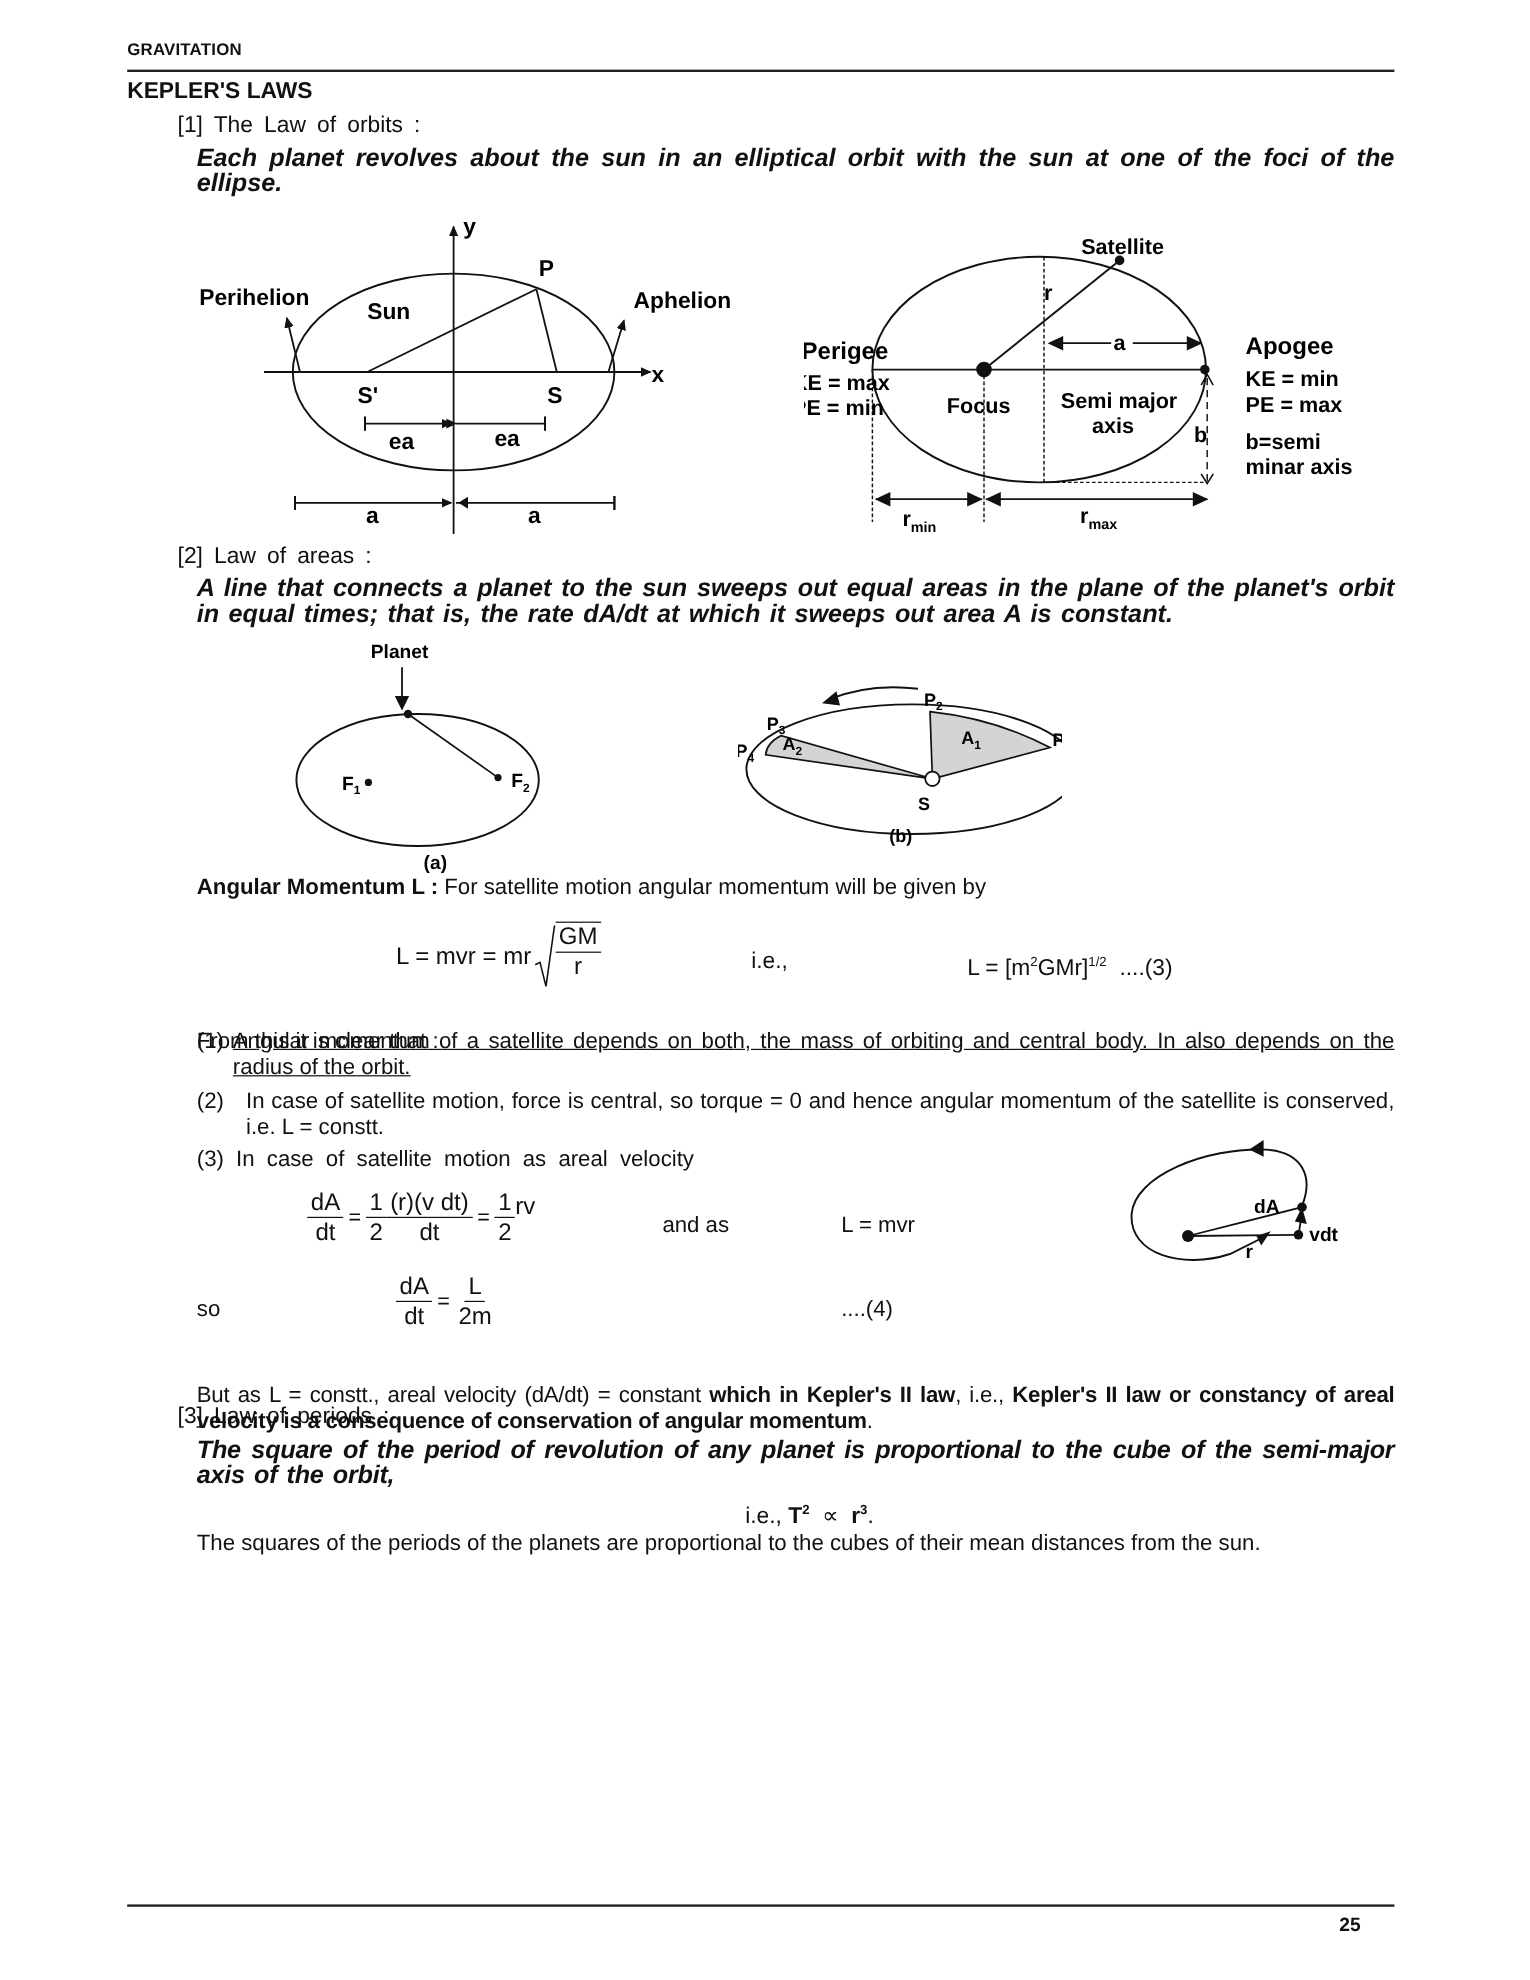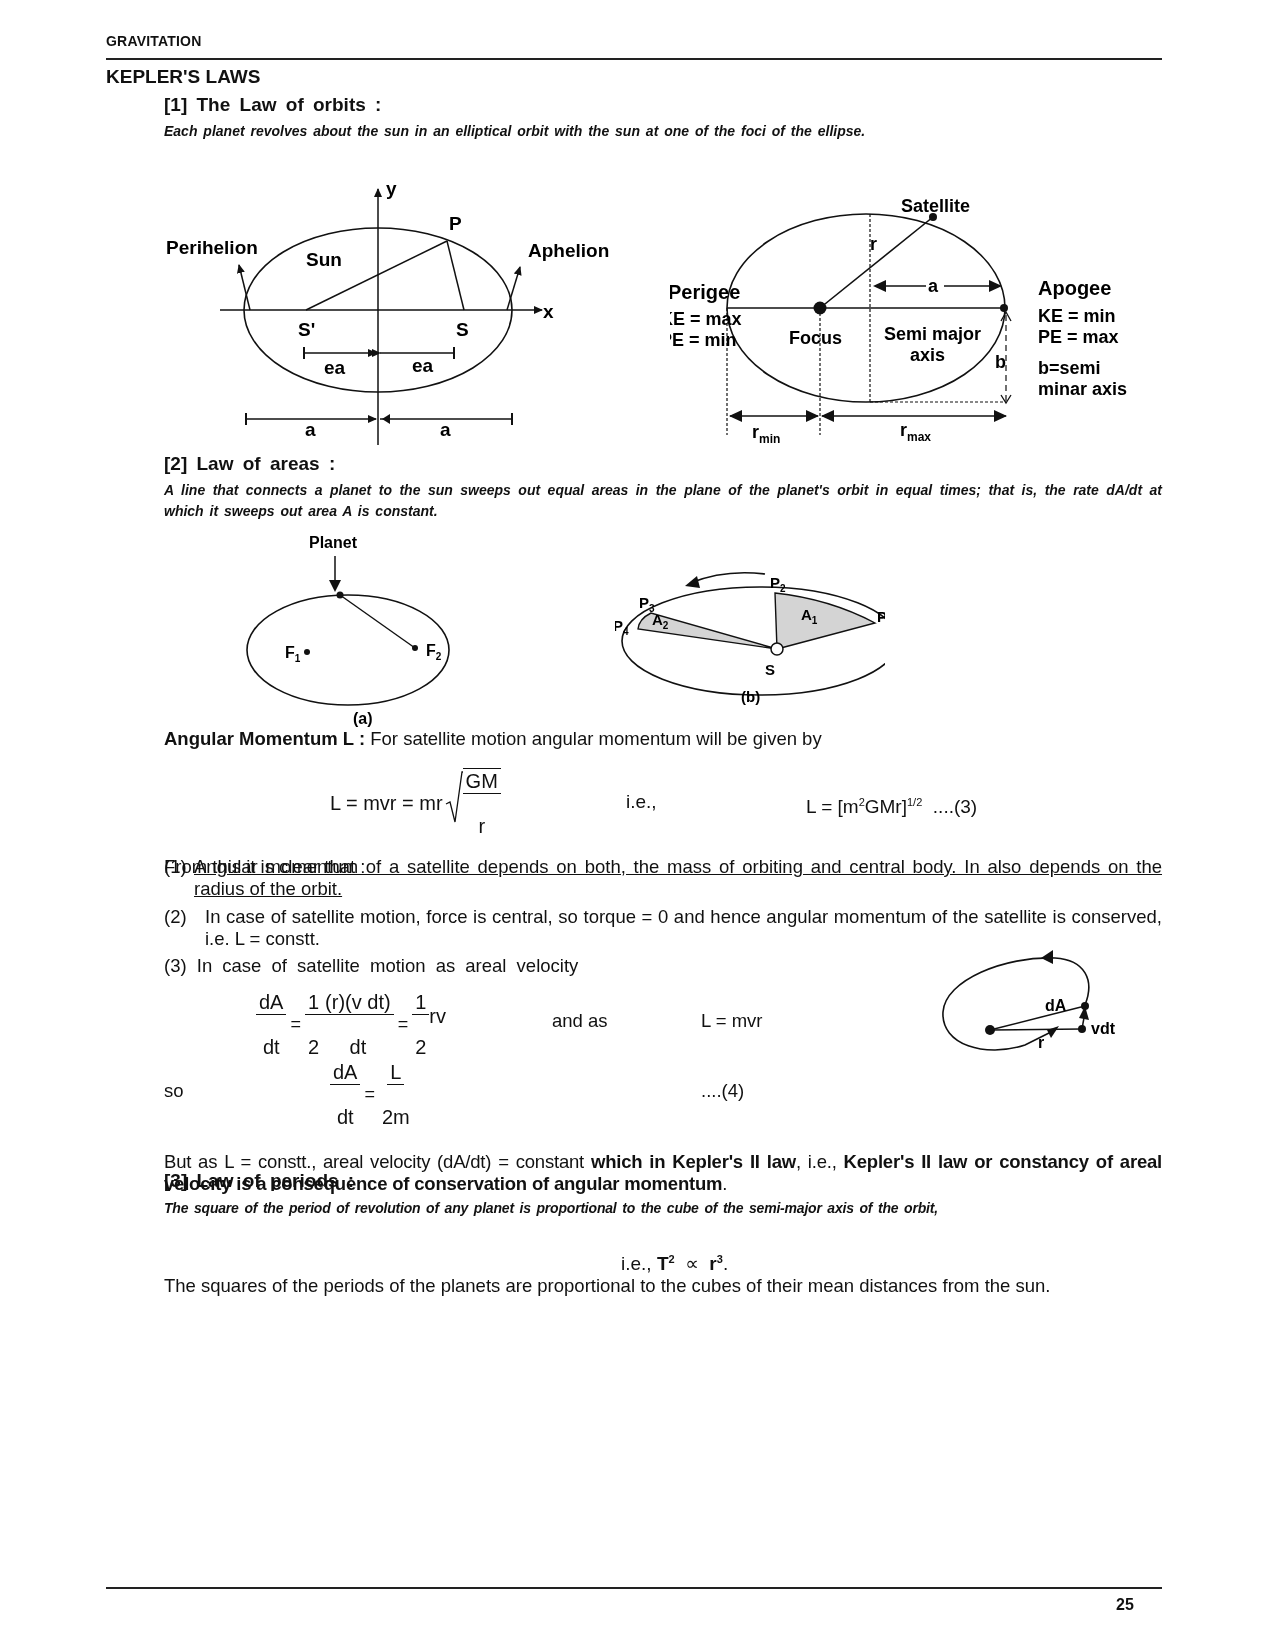--- a/index.html
+++ b/index.html
@@ -1,26 +1,26 @@
 <!DOCTYPE html>
 <html><head>
 <meta charset="utf-8">
 <style>
   html, body { margin: 0; padding: 0; background: #ffffff; }
   body { width: 1275px; height: 1650px; position: relative; overflow: hidden; color: #111; font-family: "Liberation Sans", sans-serif; }
   .abs { position: absolute; }
   .hdr { left: 106px; top: 33px; font-size: 14px; font-weight: bold; letter-spacing: 0.2px; }
   .rule { left: 106px; width: 1056px; height: 2px; background: #222; }
   .h1 { left: 106px; top: 66px; font-size: 19px; font-weight: bold; }
-  .sec { left: 164px; font-size: 19px; font-weight: bold; word-spacing: 4px; }
-  .law { left: 164px; width: 998px; font-size: 14px; font-weight: bold; font-style: italic; text-align: justify; line-height: 21px; word-spacing: 2px; }
+  .sec { left: 148px; font-size: 19px; font-weight: normal; word-spacing: 4px; }
+  .law { left: 164px; width: 998px; font-size: 21px; font-weight: bold; font-style: italic; text-align: justify; line-height: 21px; word-spacing: 2px; }
   .p { font-size: 18.5px; line-height: 22px; }
   .just { text-align: justify; }
   svg text { font-family: "Liberation Sans", sans-serif; }
-  .frac { display: inline-flex; flex-direction: column; align-items: center; vertical-align: middle; font-size: 20px; line-height: 24px; gap: 20px; }
+  .frac { display: inline-flex; flex-direction: column; align-items: center; vertical-align: middle; font-size: 20px; line-height: 24px; }
   .frac .num { border-bottom: 1.3px solid #111; padding: 0 3px; }
   .frac .den { padding: 0 3px; }
   .eqline { display: flex; align-items: center; font-size: 20px; }
   .eq { margin: 0 4px; font-size: 18px; }
   .pn { left: 1116px; top: 1596px; font-size: 16px; font-weight: bold; }
 </style>
 </head>
 <body>
 
 <div class="abs hdr">GRAVITATION</div>

